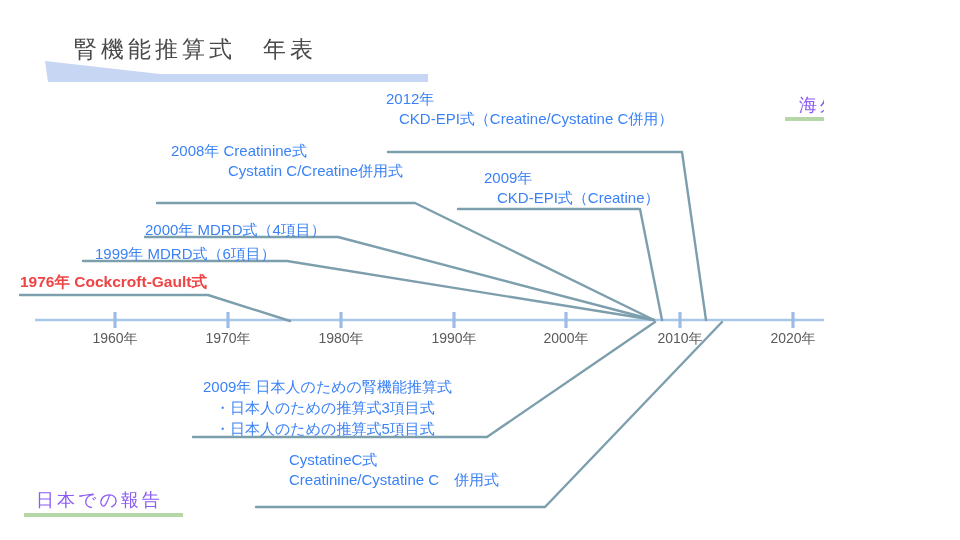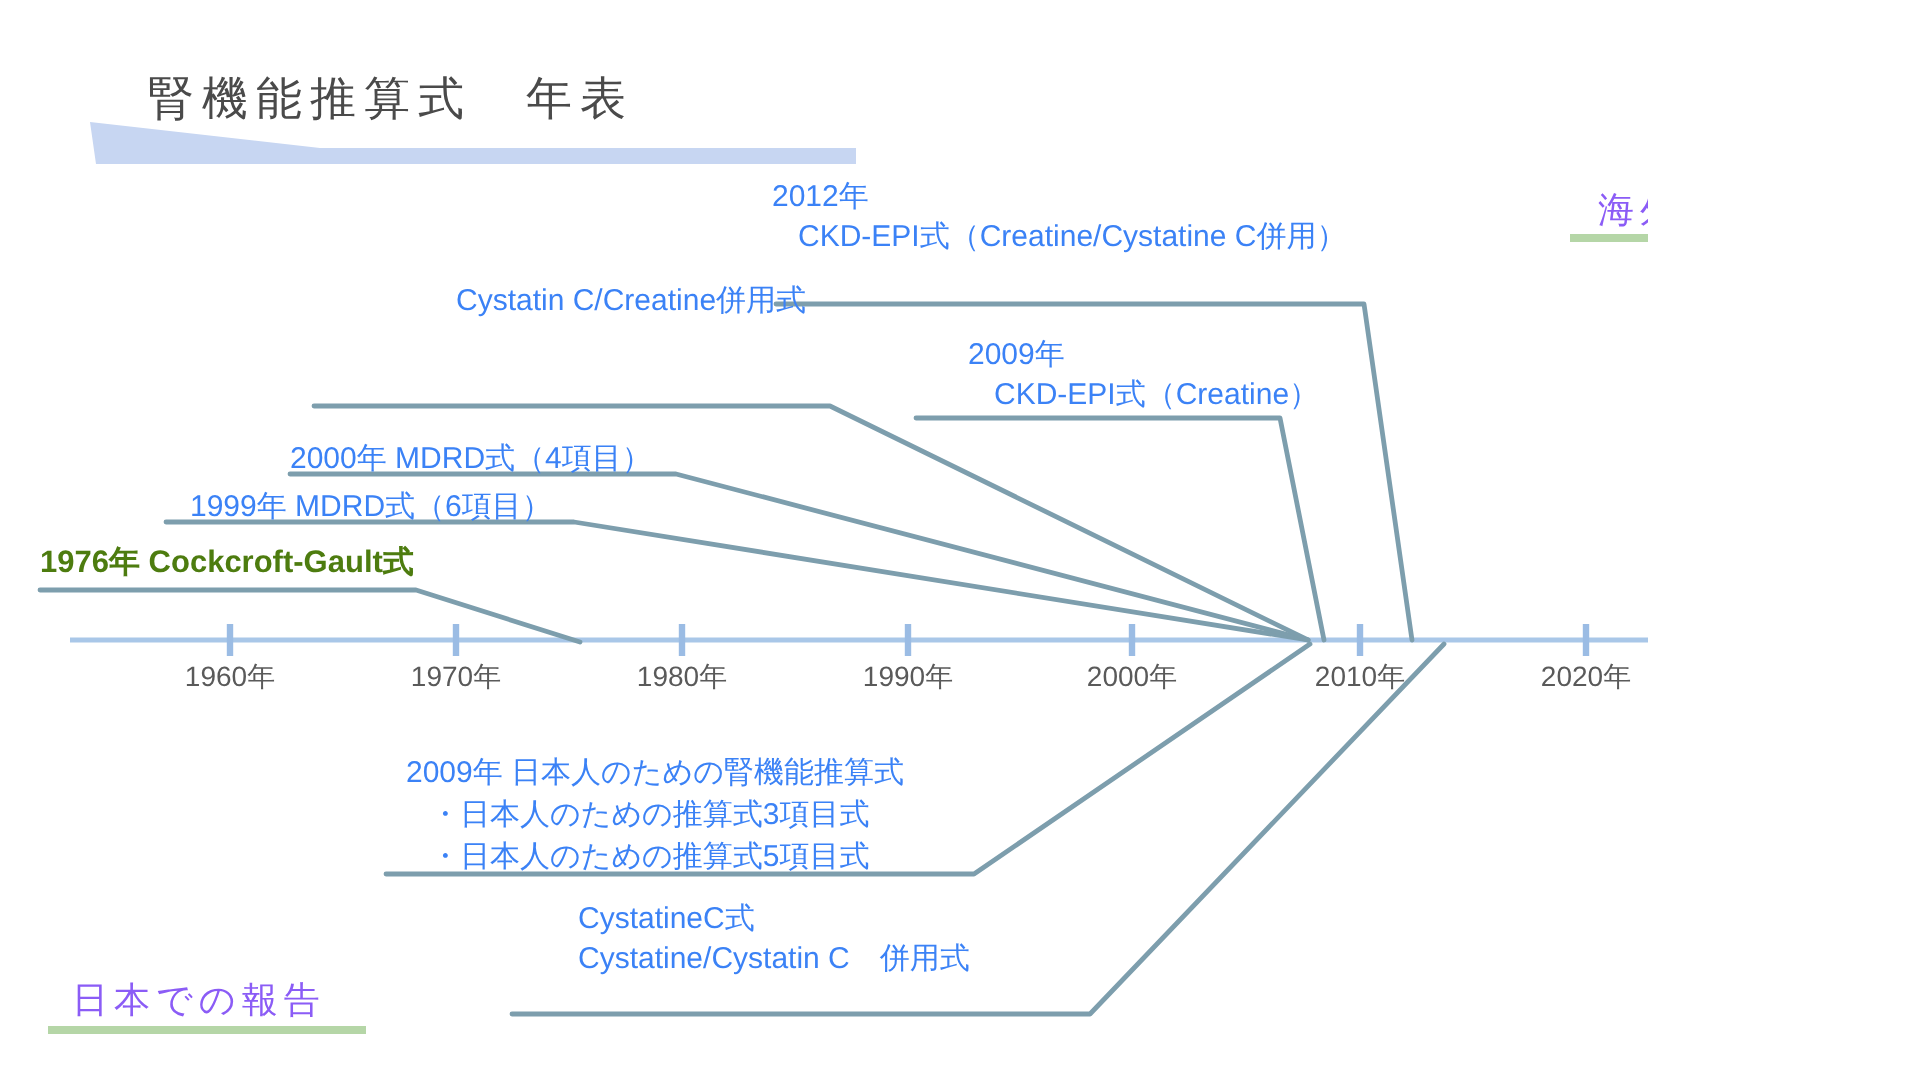--- a/index.html
+++ b/index.html
@@ -10,21 +10,21 @@
   .abs{position:absolute;white-space:nowrap;}
   .slide-title{left:74px;top:34px;font-size:23px;letter-spacing:4px;color:#4a4a4a;}
   .section-header{font-size:18px;letter-spacing:3px;color:#8b5cf6;}
   .header-overseas{left:799px;top:93px;}
   .header-japan{left:36px;top:488px;}
   .green-bar{position:absolute;height:4px;background:#B5D6A7;}
   .bar-overseas{left:785px;top:117px;width:172px;}
   .bar-japan{left:24px;top:513px;width:159px;}
   .ev{position:absolute;font-size:15px;line-height:20px;color:#3b82f6;}
   .ev div{white-space:nowrap;}
-  .ev-1976{left:20px;top:272px;font-size:15.5px;font-weight:bold;color:#4d7c0f;}
+  .ev-1976{left:20px;top:272px;font-size:15.5px;font-weight:bold;color:#ef4444;}
   .ev-1999{left:95px;top:244px;}
   .ev-2000{left:145px;top:220px;}
   .ev-2008{left:171px;top:141px;}
   .ev-2008 .ind{padding-left:57px;}
   .ev-2009ov{left:484px;top:168px;}
   .ev-2009ov .ind{padding-left:13px;}
   .ev-2012{left:386px;top:89px;}
   .ev-2012 .ind{padding-left:13px;}
   .ev-2009jp{left:203px;top:376px;line-height:21px;}
   .ev-2009jp .ind{padding-left:12px;}
@@ -81,20 +81,21 @@
 
   <div class="ev ev-1999">
     <div>1999年 MDRD式（6項目）</div>
   </div>
 
   <div class="ev ev-2000">
     <div>2000年 MDRD式（4項目）</div>
   </div>
 
   <div class="ev ev-2008">
+    <div>2008年 Creatinine式</div>
     <div class="ind">Cystatin C/Creatine併用式</div>
   </div>
 
   <div class="ev ev-2009ov">
     <div>2009年</div>
     <div class="ind">CKD-EPI式（Creatine）</div>
   </div>
 
   <div class="ev ev-2012">
     <div>2012年</div>
@@ -102,21 +103,21 @@
   </div>
 
   <div class="ev ev-2009jp">
     <div>2009年 日本人のための腎機能推算式</div>
     <div class="ind">・日本人のための推算式3項目式</div>
     <div class="ind">・日本人のための推算式5項目式</div>
   </div>
 
   <div class="ev ev-2013">
     <div class="ind">CystatineC式</div>
-    <div class="ind">Cystatine/Cystatin C　併用式</div>
+    <div class="ind">Creatinine/Cystatine C　併用式</div>
   </div>
 
   <div class="axis-label" style="left:83px">1960年</div>
   <div class="axis-label" style="left:196px">1970年</div>
   <div class="axis-label" style="left:309px">1980年</div>
   <div class="axis-label" style="left:422px">1990年</div>
   <div class="axis-label" style="left:534px">2000年</div>
   <div class="axis-label" style="left:648px">2010年</div>
   <div class="axis-label" style="left:761px">2020年</div>
   <div class="axis-label" style="left:874px">2030年</div>

